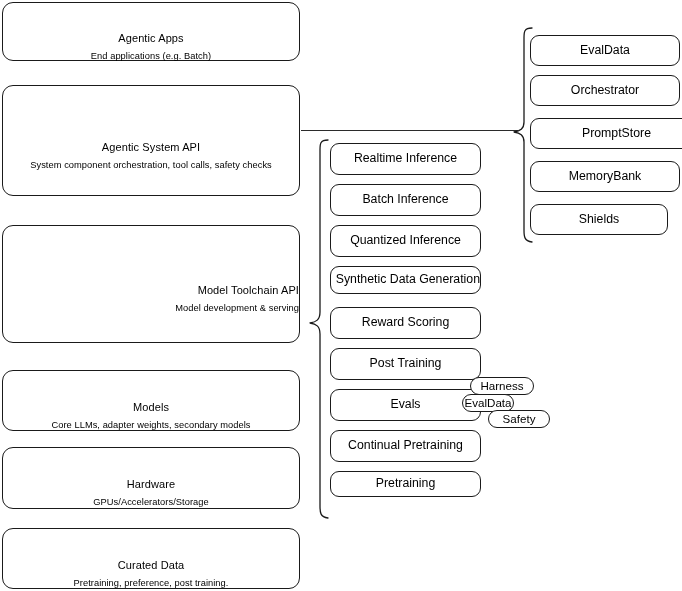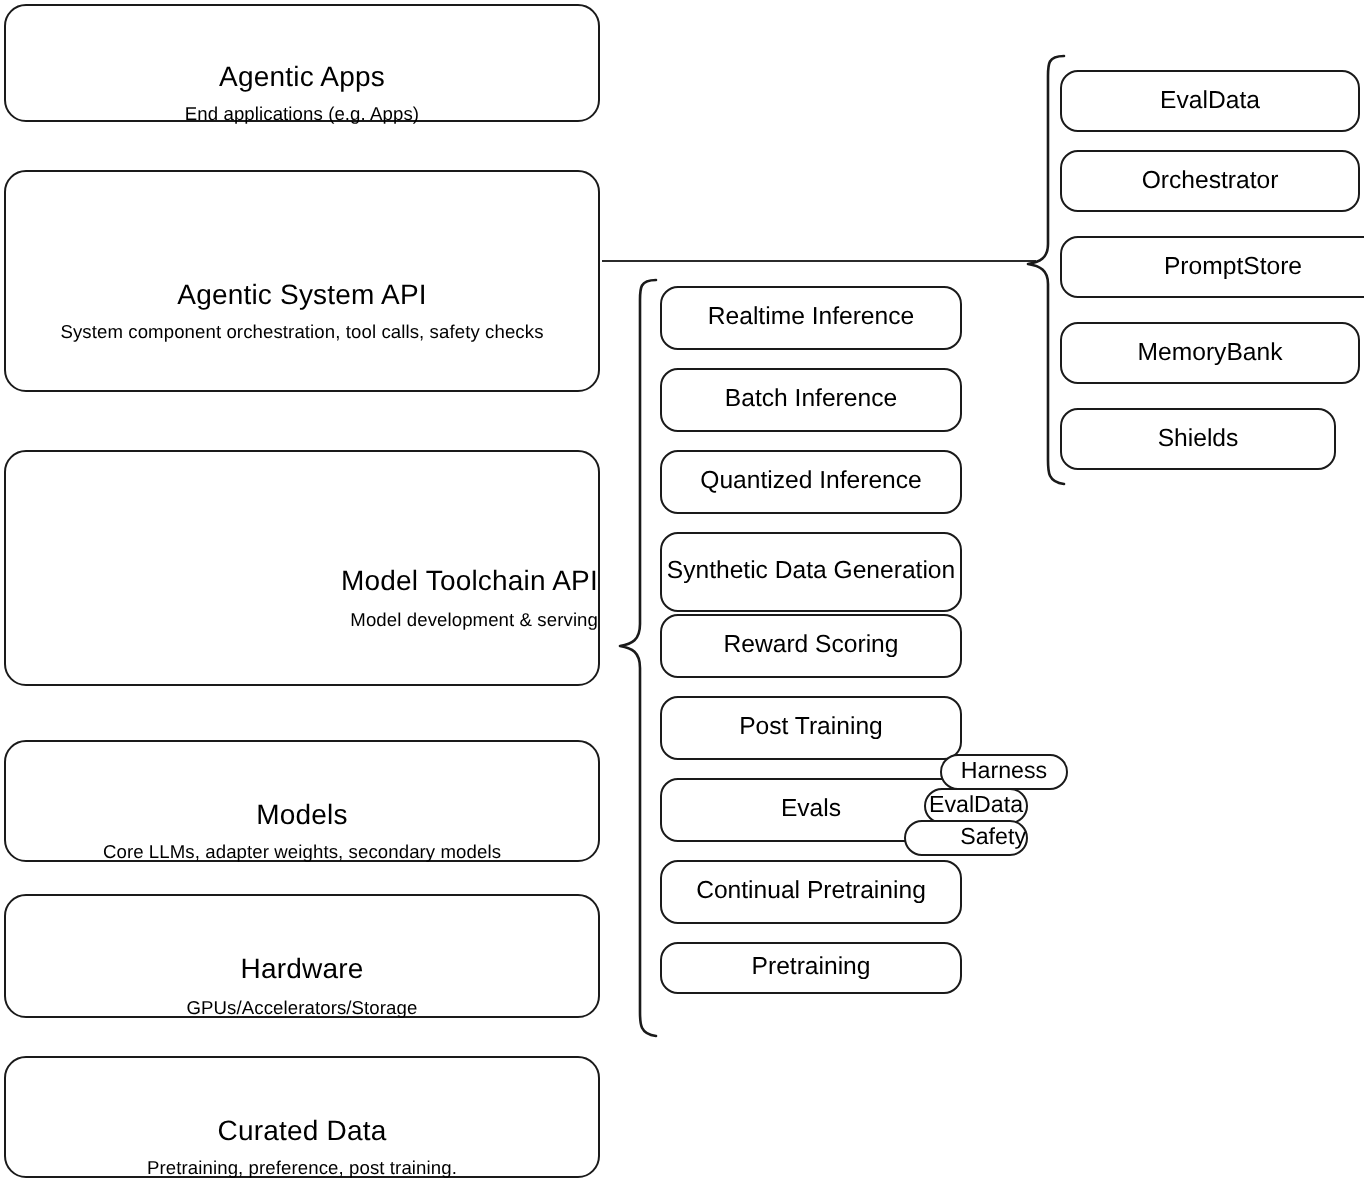--- a/index.html
+++ b/index.html
@@ -30,21 +30,21 @@
     display: flex;
     flex-direction: column;
     align-items: center;
     justify-content: center;
     text-align: center;
     line-height: 1.25;
   }
 
   
   .layer .title {
-    font-size: 14px;
+    font-size: 11px;
     letter-spacing: 0.1px;
     margin-top: 31px;
   }
   .layer .subtitle {
     font-size: 9.3px;
     margin-top: 5px;
     letter-spacing: 0.05px;
   }
 
   
@@ -90,21 +90,21 @@
     stroke-linejoin: round;
   }
 </style>
 </head>
 <body>
 
 <div id="canvas">
 
   <div class="box layer" style="left:2px; top:2px; width:298px; height:59px;">
     <div class="title">Agentic Apps</div>
-    <div class="subtitle">End applications (e.g. Apps)</div>
+    <div class="subtitle">End applications (e.g. Batch)</div>
   </div>
 
   <div class="box layer" style="left:2px; top:85px; width:298px; height:111px;">
     <div class="title">Agentic System API</div>
     <div class="subtitle">System component orchestration, tool calls, safety checks</div>
   </div>
 
   <div class="box layer" style="left:2px; top:225px; width:298px; height:118px;align-items:flex-end;">
     <div class="title">Model Toolchain API</div>
     <div class="subtitle">Model development &amp; serving</div>
@@ -133,21 +133,21 @@
 
   <div class="box chip" style="left:330px; top:143px; width:151px; height:32px;">
     <span>Realtime Inference</span>
   </div>
   <div class="box chip" style="left:330px; top:184px; width:151px; height:32px;">
     <span>Batch Inference</span>
   </div>
   <div class="box chip" style="left:330px; top:225px; width:151px; height:32px;">
     <span>Quantized Inference</span>
   </div>
-  <div class="box chip" style="left:330px; top:266px; width:151px; height:40px;">
+  <div class="box chip" style="left:330px; top:266px; width:151px; height:28px;align-items:flex-end;">
     <span>Synthetic Data Generation</span>
   </div>
   <div class="box chip" style="left:330px; top:307px; width:151px; height:32px;">
     <span>Reward Scoring</span>
   </div>
   <div class="box chip" style="left:330px; top:348px; width:151px; height:32px;">
     <span>Post Training</span>
   </div>
   <div class="box chip" style="left:330px; top:389px; width:151px; height:32px;">
     <span>Evals</span>
@@ -158,21 +158,21 @@
   <div class="box chip" style="left:330px; top:471px; width:151px; height:26px;">
     <span>Pretraining</span>
   </div>
 
   <div class="pill" style="left:470px; top:377px; width:64px; height:18px;">
     <span>Harness</span>
   </div>
   <div class="pill" style="left:462px; top:394px; width:52px; height:18px;">
     <span>EvalData</span>
   </div>
-  <div class="pill" style="left:452px; top:410px; width:62px; height:18px;justify-content:flex-end;">
+  <div class="pill" style="left:488px; top:410px; width:62px; height:18px;">
     <span>Safety</span>
   </div>
 
   <svg class="brace" style="left:508px; top:26px;" width="26" height="218" viewBox="0 0 26 218">
     <path d="M24 2 C16 2, 16 6, 16 12 L16 96 C16 103, 12 105, 6 106 C12 107, 16 109, 16 116 L16 204 C16 210, 16 215, 24 216"></path>
   </svg>
 
   <div class="box chip" style="left:530px; top:35px; width:150px; height:31px;">
     <span>EvalData</span>
   </div>

